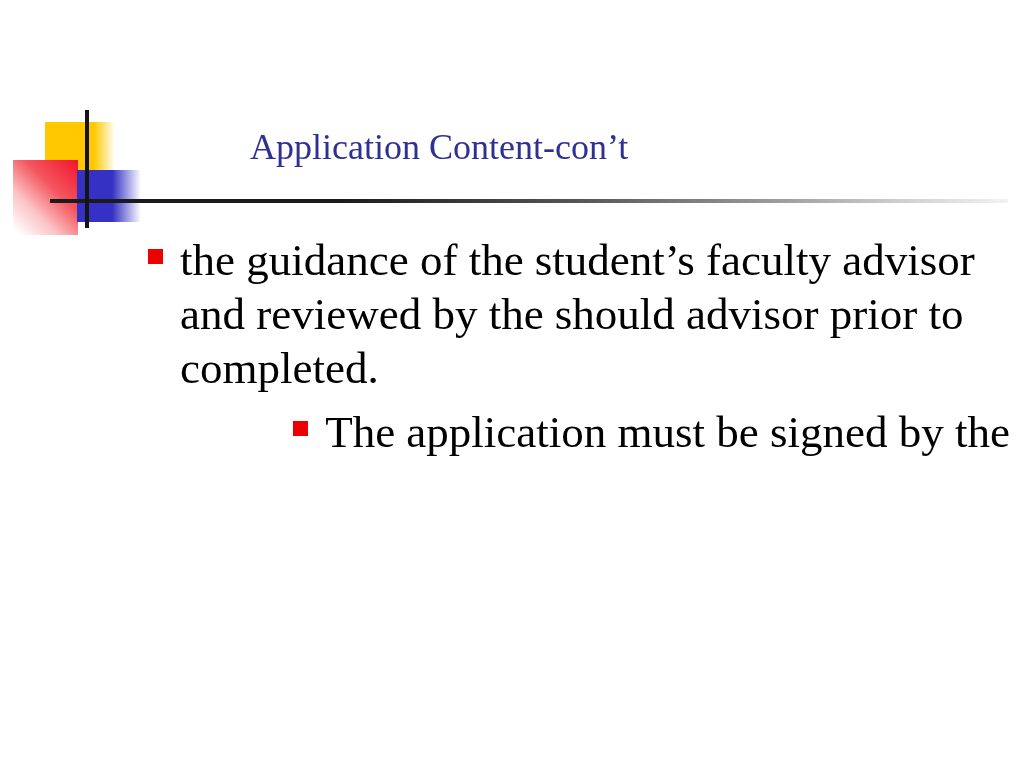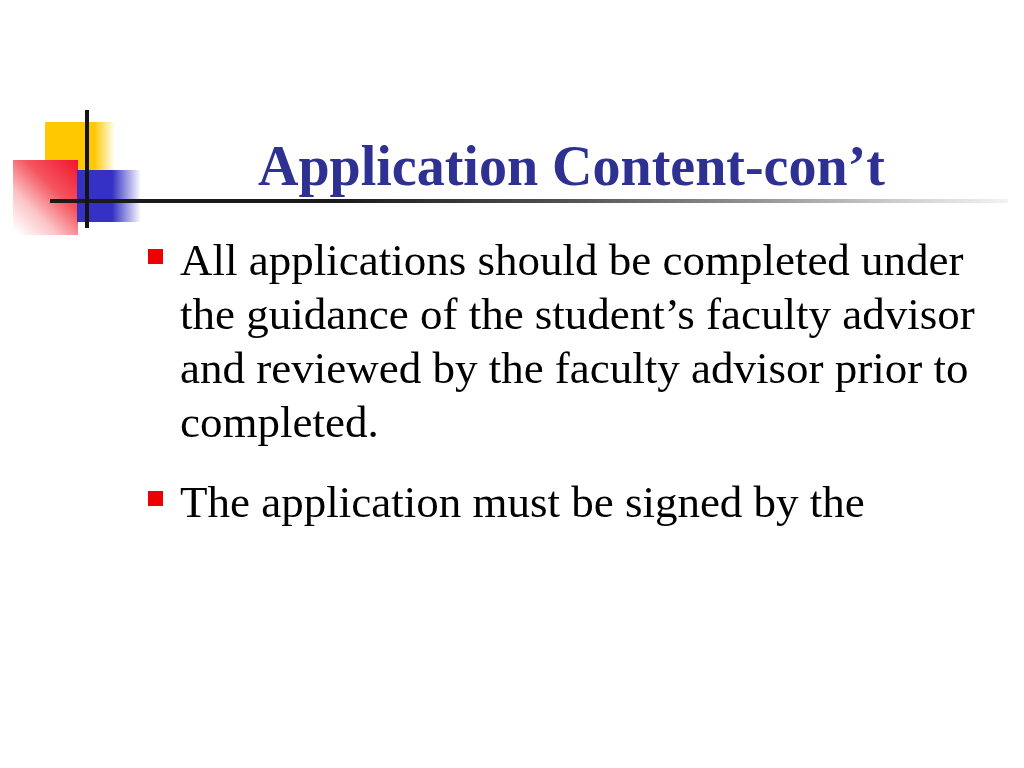--- a/index.html
+++ b/index.html
@@ -30,34 +30,34 @@
   .vline{
     position:absolute;left:85px;top:110px;width:4px;height:118px;z-index:5;
     background:#141414;
   }
   .hrule{
     position:absolute;left:50px;top:199px;width:958px;height:4px;z-index:4;
     background:linear-gradient(to right,#1b1b1b 0%,#1b1b1b 30%,#555555 55%,#999999 75%,#cccccc 88%,#f2f2f2 100%);
   }
 
   .slide-title{
-    position:absolute;left:250px;top:128px;margin:8px;z-index:6;
-    font-size:56px;font-weight:bold;line-height:1.1;
+    position:absolute;left:250px;top:128px;margin:0;z-index:6;
+    font-size:36px;font-weight:normal;line-height:1.1;
     color:var(--color-title,#2E3192);
     white-space:nowrap;
     letter-spacing:0px;
   }
 
   .content{
     position:absolute;left:148px;top:233px;width:862px;z-index:6;
   }
   .bullet-item{
     display:flex;align-items:flex-start;
   }
-  .bullet-item + .bullet-item{margin-top:26px;}
+  .bullet-item + .bullet-item{margin-top:10px;justify-content:flex-end;}
   .bullet-marker{
     flex:0 0 auto;
     width:15px;height:15px;margin-top:16px;margin-right:17px;
     background:var(--color-bullet,#EE0000);
   }
   .bullet-text{
     font-size:45px;line-height:54px;color:#000;
   }
   .bline{display:block;white-space:nowrap;}
 </style>
@@ -75,23 +75,22 @@
 
   <div class="hrule"></div>
 
   <h1 class="slide-title">Application Content-con’t</h1>
 
   <div class="content">
 
     <div class="bullet-item">
       <span class="bullet-marker"></span>
       <div class="bullet-text">
-        <span class="bline">All applications should be completed under</span>
         <span class="bline">the guidance of the student’s faculty advisor</span>
-        <span class="bline">and reviewed by the faculty advisor prior to</span>
+        <span class="bline">and reviewed by the should advisor prior to</span>
         <span class="bline">completed.</span>
       </div>
     </div>
 
     <div class="bullet-item">
       <span class="bullet-marker"></span>
       <div class="bullet-text">
         <span class="bline">The application must be signed by the</span>
       </div>
     </div>

